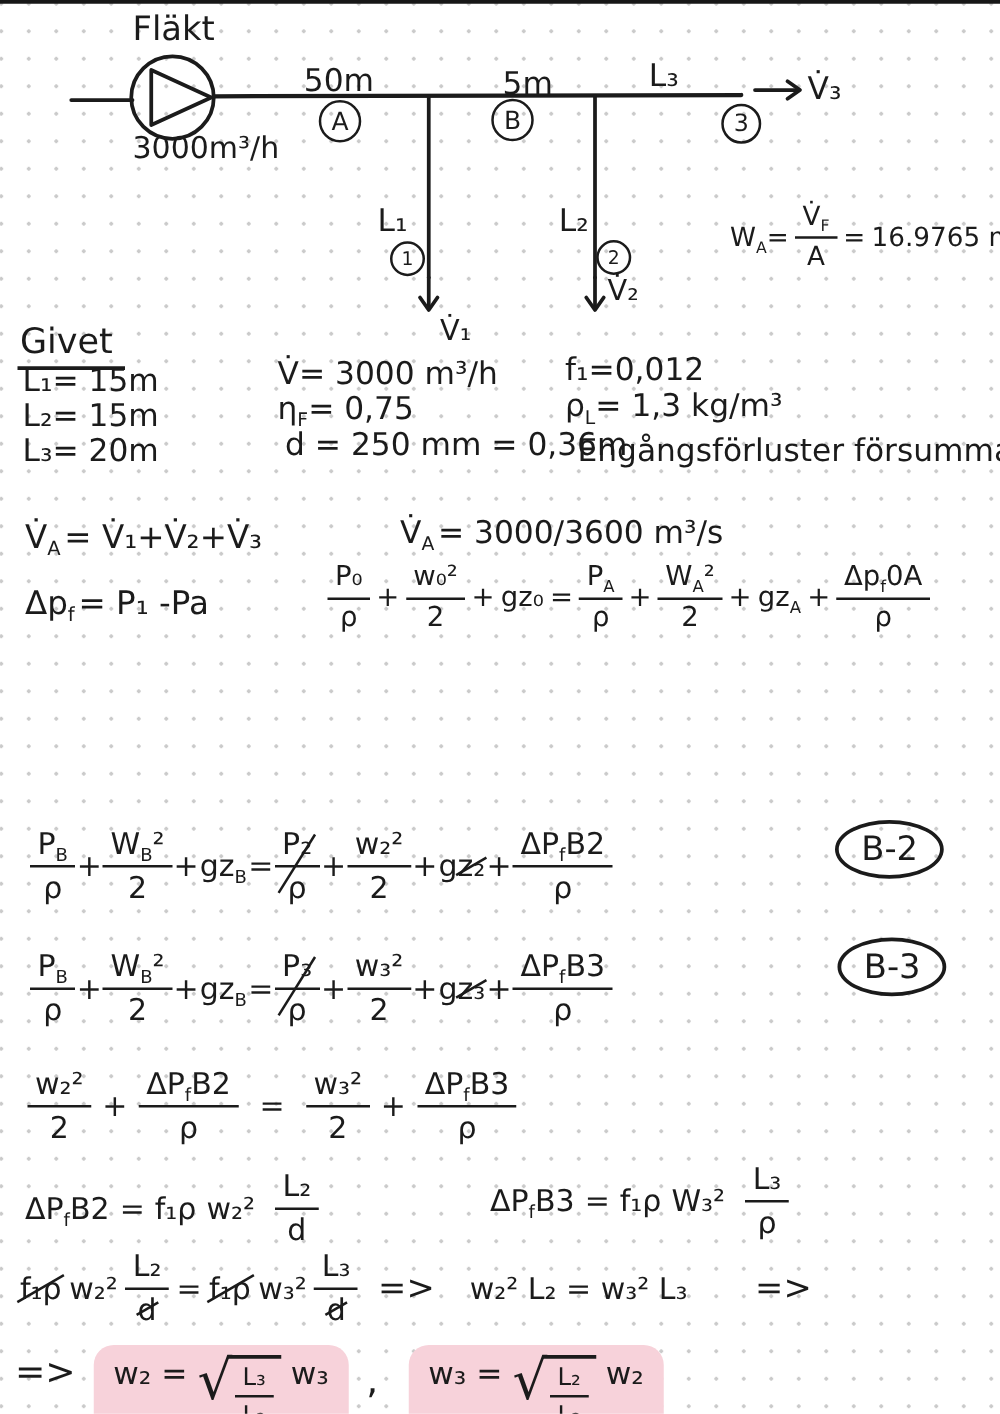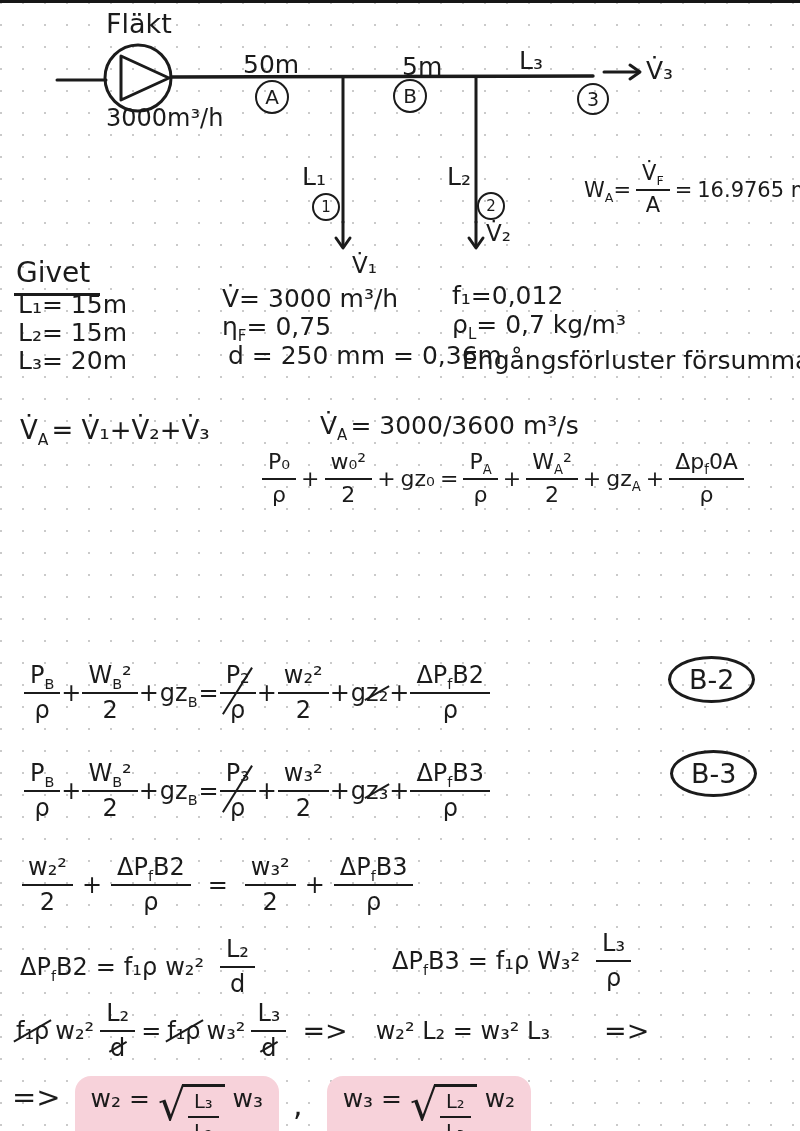--- a/index.html
+++ b/index.html
@@ -77,32 +77,36 @@
   </div>
 
   <div class="lb u" style="left:14px;top:256px;font-size:28px;">Givet</div>
   <div class="lb" style="left:18px;top:290px;font-size:25px;">L₁= 15m</div>
   <div class="lb" style="left:18px;top:318px;font-size:25px;">L₂= 15m</div>
   <div class="lb" style="left:18px;top:346px;font-size:25px;text-align:center;">L₃= 20m</div>
   <div class="lb" style="left:222px;top:284px;font-size:25px;">V̇= 3000 m³/h</div>
   <div class="lb" style="left:222px;top:312px;font-size:25px;"><span>η</span><sub>F</sub><span>= 0,75</span></div>
   <div class="lb" style="left:228px;top:341px;font-size:25px;">d = 250 mm = 0,36m</div>
   <div class="lb" style="left:452px;top:281px;font-size:25px;">f₁=0,012</div>
-  <div class="lb" style="left:452px;top:310px;font-size:25px;"><span>ρ</span><sub>L</sub><span>= 0,7 kg/m³</span></div>
+  <div class="lb" style="left:452px;top:310px;font-size:25px;"><span>ρ</span><sub>L</sub><span>= 1,3 kg/m³</span></div>
   <div class="lb" style="left:462px;top:346px;font-size:25px;">Engångsförluster försummas</div>
 
   <div class="divider"></div>
 
   <div class="e" style="left:20px;top:415px;font-size:26px;gap:3px;">
     <span><span>V̇</span><sub>A</sub></span>
     <span>= V̇₁+V̇₂+V̇₃</span>
   </div>
   <div class="e" style="left:320px;top:411px;font-size:25px;gap:3px;">
     <span><span>V̇</span><sub>A</sub></span>
     <span>= 3000/3600  m³/s</span>
+  </div>
+  <div class="e" style="left:20px;top:468px;font-size:26px;gap:3px;">
+    <span><span>Δp</span><sub>f</sub></span>
+    <span>= P₁ -Pa</span>
   </div>
 
   <div class="e" style="left:262px;top:450px;font-size:22px;gap:5px;align-items:center;">
     <span class="fr">
         <span class="num">P₀</span>
         <span class="den">ρ</span>
       </span>
     <span>+</span>
     <span class="fr">
         <span class="num">w₀²</span>

